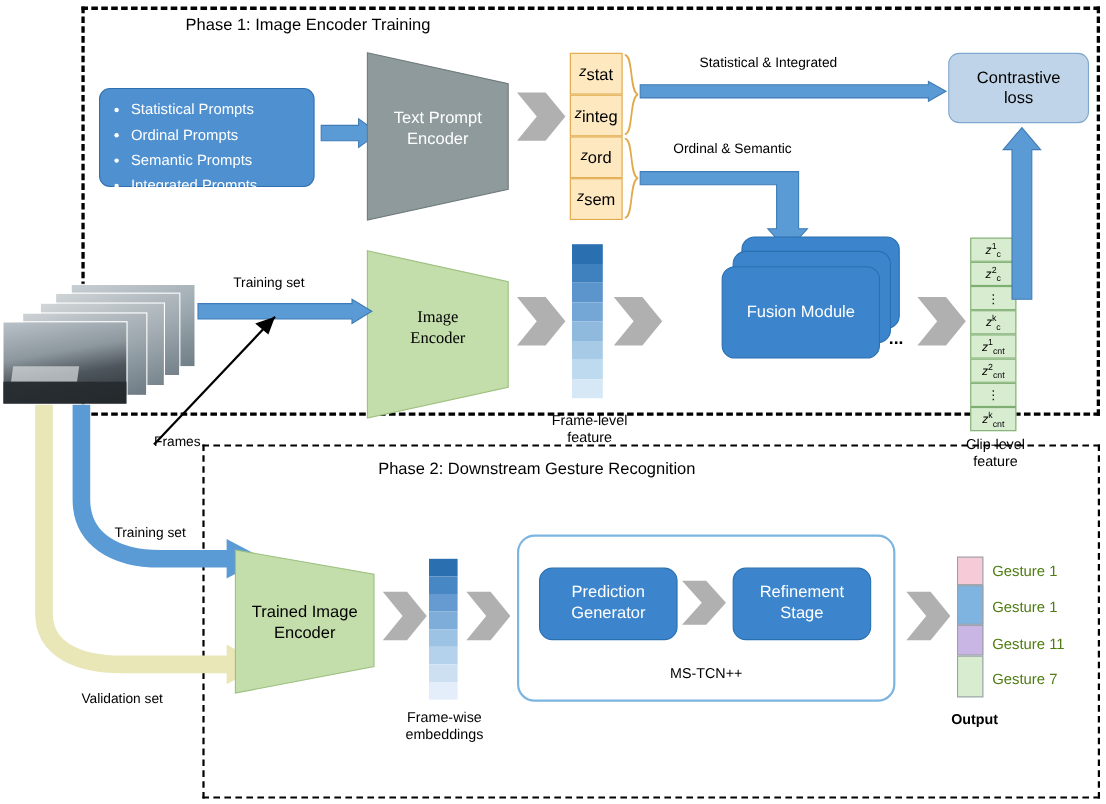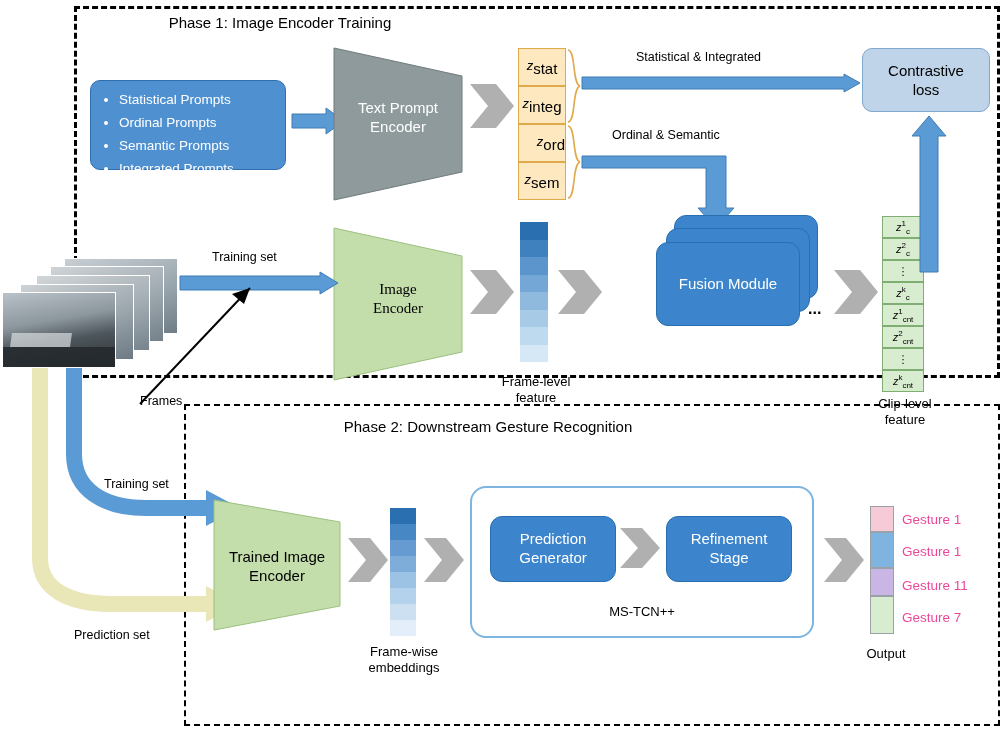--- a/index.html
+++ b/index.html
@@ -30,21 +30,21 @@
     display:flex;align-items:center;justify-content:center;font-size:13px;color:#000;
   }
   .tok i{font-style:italic;}
   .tok sub{font-size:15px;}
   .clip{
     background:#d8ecd0;border:1px solid #7fae72;box-sizing:border-box;
     display:flex;align-items:center;justify-content:center;font-size:11px;color:#000;
   }
   .clip sub{font-size:8px;} .clip sup{font-size:8px;}
   .gest-sw{border:1px solid #9aa2a8;box-sizing:border-box;}
-  .gest-label{font-size:13.5px;color:#ec4899;white-space:nowrap;}
+  .gest-label{font-size:13.5px;color:#4d7c0f;white-space:nowrap;}
   .msbox{border:2px solid #7cb5e0;border-radius:16px;box-sizing:border-box;}
   svg{overflow:visible;}
 </style>
 </head>
 <body>
 
 <div class="abs phase-box" style="left:74px;top:6px;width:926px;height:372px;"></div>
 <div class="abs phase-title" style="left:100px;top:14px;width:360px;">Phase 1: Image Encoder Training</div>
 
 <div class="abs prompt-box" style="left:90px;top:80px;width:196px;height:90px;">
@@ -71,21 +71,21 @@
 <svg class="abs" style="left:470px;top:84px;width:44px;height:44px;">
   <path d="M0,0 L26,0 L44,22 L26,44 L0,44 L18,22 Z" fill="#b0b0b0"></path>
 </svg>
 
 <div class="abs tok" style="left:518px;top:48px;width:48px;height:38px;">
   <span><i>z</i><sub>stat</sub></span>
 </div>
 <div class="abs tok" style="left:518px;top:86px;width:48px;height:38px;">
   <span><i>z</i><sub>integ</sub></span>
 </div>
-<div class="abs tok" style="left:518px;top:124px;width:48px;height:38px;justify-content:flex-end;">
+<div class="abs tok" style="left:518px;top:124px;width:48px;height:38px;">
   <span><i>z</i><sub>ord</sub></span>
 </div>
 <div class="abs tok" style="left:518px;top:162px;width:48px;height:38px;">
   <span><i>z</i><sub>sem</sub></span>
 </div>
 
 <svg class="abs" style="left:566px;top:48px;width:16px;height:76px;">
   <path d="M2,2 C10,2 6,36 14,38 C6,40 10,74 2,74" fill="none" stroke="#e0a94a" stroke-width="1.6"></path>
 </svg>
 <svg class="abs" style="left:566px;top:124px;width:16px;height:76px;">
@@ -213,21 +213,21 @@
 <svg class="abs" style="left:60px;top:368px;width:182px;height:160px;">
   <path d="M14,0 L14,86 C14,122 44,140 86,140 L150,140" stroke="#5b9bd5" stroke-width="16" fill="none" stroke-linecap="butt"></path>
   <polygon points="146,122 180,140 146,158" fill="#5b9bd5"></polygon>
 </svg>
 <div class="abs tiny-label" style="left:104px;top:477px;">Training set</div>
 
 <svg class="abs" style="left:26px;top:368px;width:216px;height:244px;">
   <path d="M14,0 L14,190 C14,222 44,236 86,236 L184,236" stroke="#e9e6b8" stroke-width="16" fill="none"></path>
   <polygon points="180,218 214,236 180,254" fill="#e9e6b8"></polygon>
 </svg>
-<div class="abs tiny-label" style="left:74px;top:628px;">Prediction set</div>
+<div class="abs tiny-label" style="left:74px;top:628px;">Validation set</div>
 
 <svg class="abs" style="left:214px;top:500px;width:126px;height:130px;">
   <polygon points="0,0 126,22 126,106 0,130" fill="#c3ddab" stroke="#9cc07f" stroke-width="1"></polygon>
 </svg>
 <div class="abs trap-label" style="left:214px;top:548px;width:126px;">
   <span>Trained Image</span><br>
   <span>Encoder</span>
 </div>
 
 <svg class="abs" style="left:348px;top:538px;width:40px;height:44px;">
@@ -278,13 +278,13 @@
 <div class="abs" style="left:870px;top:506px;width:24px;height:128px;">
   <div class="gest-sw" style="height:26px;background:#f7cad8;"></div>
   <div class="gest-sw" style="height:36px;background:#7fb3e0;"></div>
   <div class="gest-sw" style="height:28px;background:#c9b6e4;"></div>
   <div class="gest-sw" style="height:38px;background:#d8ecd0;"></div>
 </div>
 <div class="abs gest-label" style="left:902px;top:512px;">Gesture 1</div>
 <div class="abs gest-label" style="left:902px;top:544px;">Gesture 1</div>
 <div class="abs gest-label" style="left:902px;top:578px;">Gesture 11</div>
 <div class="abs gest-label" style="left:902px;top:610px;">Gesture 7</div>
-<div class="abs small-label" style="left:846px;top:646px;width:80px;">Output</div>
+<div class="abs small-label" style="left:846px;top:646px;width:80px;font-weight:bold;">Output</div>
 
 </body></html>

